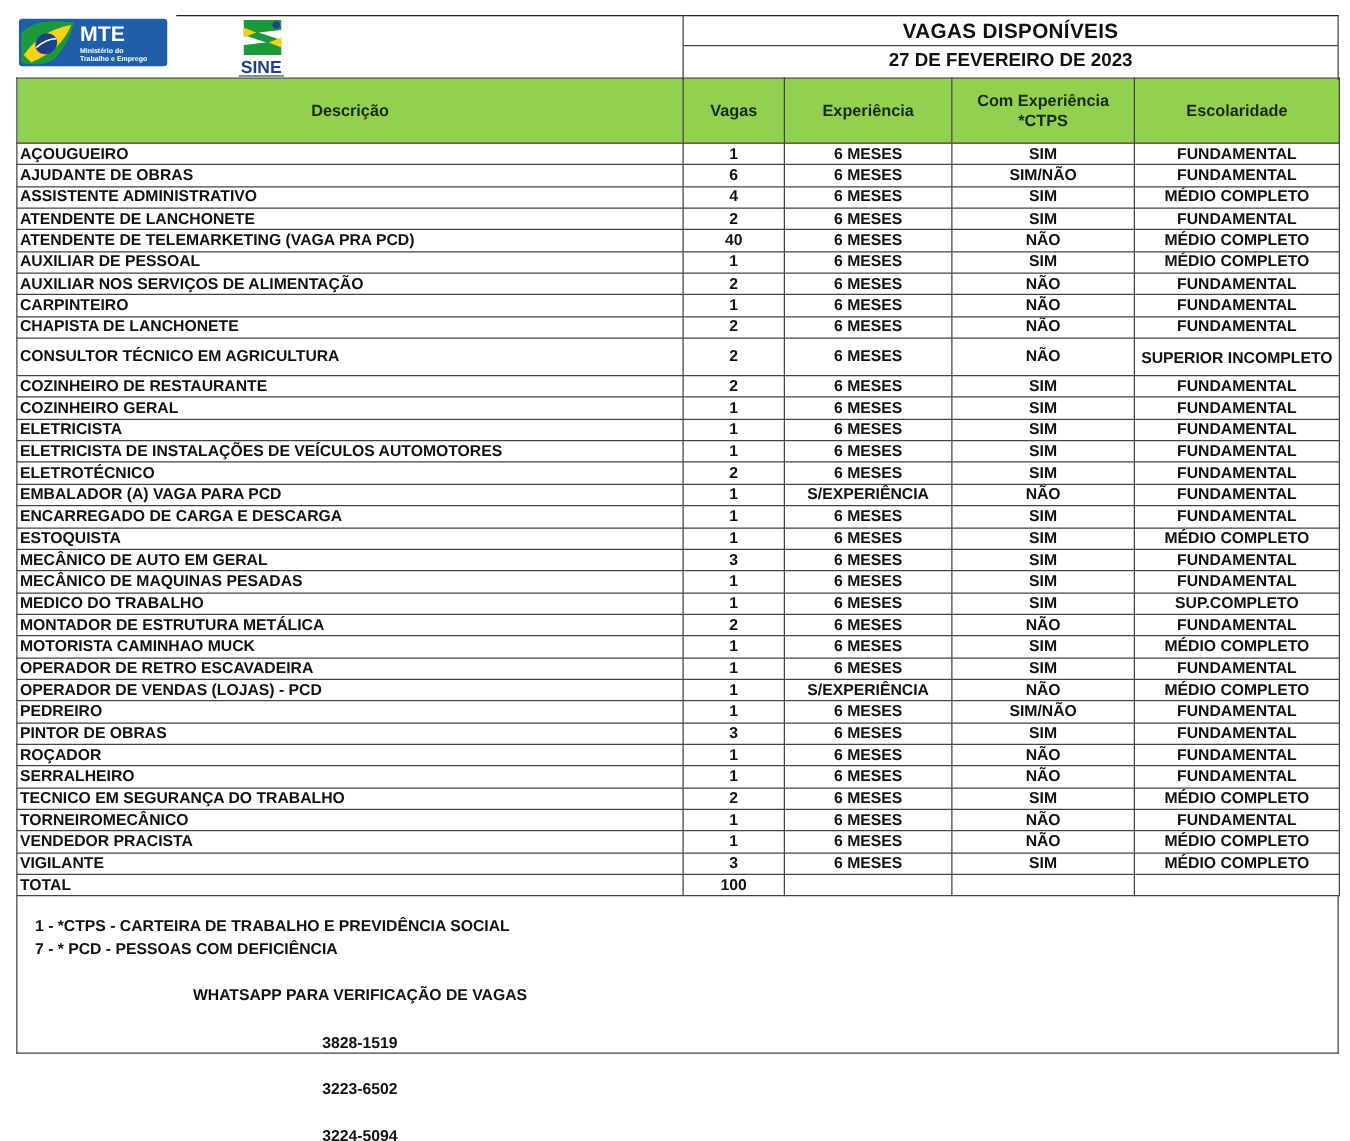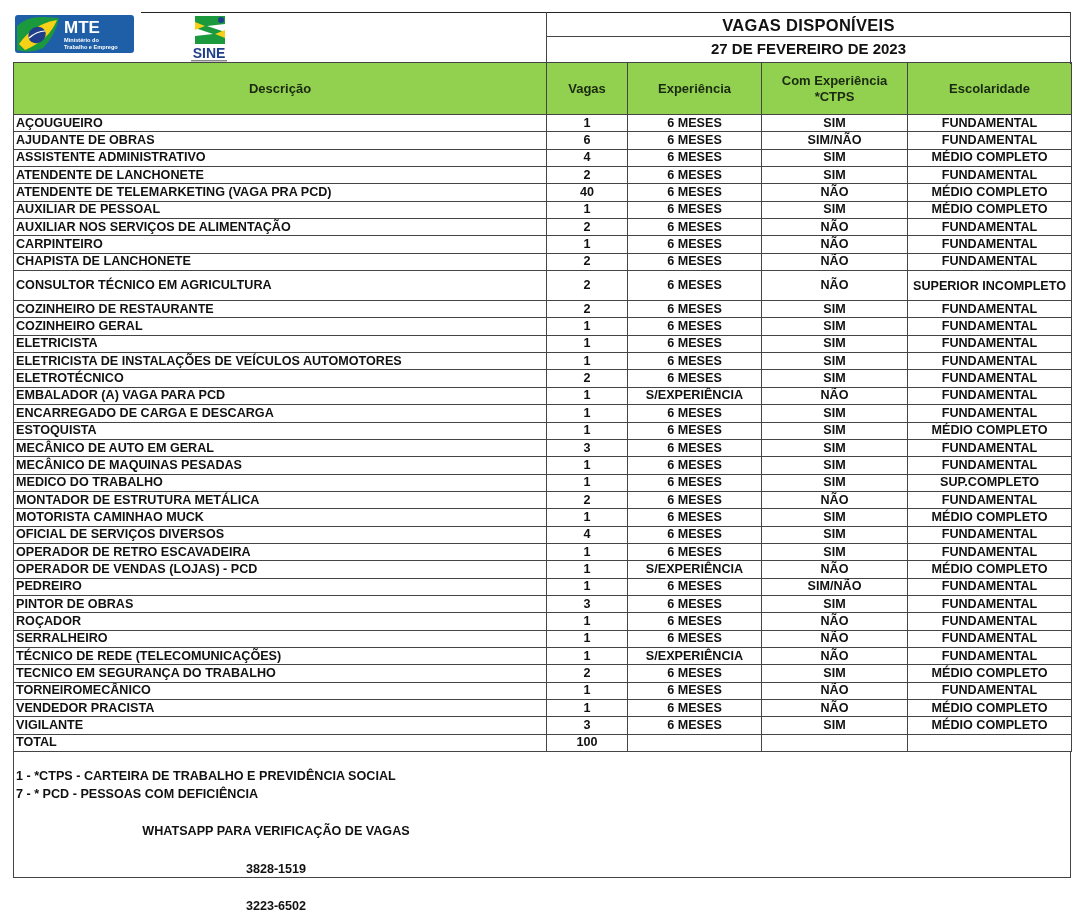--- a/index.html
+++ b/index.html
@@ -26,21 +26,21 @@
   tbody td.desc { padding-left: 2px; }
   tr.tall td { height: 30px; }
   tr.tall td.esc { white-space: normal; line-height: 16px; margin-top: 44px; }
 
   col.c1 { width: 533px; }
   col.c2 { width: 81px; }
   col.c3 { width: 134px; }
   col.c4 { width: 146px; }
   col.c5 { width: 164px; }
 
-  .notes { border: 1.2px solid #444; border-top: none; height: 126px; padding-top: 16px; padding-left: 2px; font-weight: bold; font-size: 12.6px; }
+  .notes { border: 1.2px solid #444; border-top: none; height: 126px; padding-top: 16px; padding-left: 14px; font-weight: bold; font-size: 12.6px; }
   .notes .n { height: 17.5px; line-height: 17px; }
   .notes .ctr { width: 520px; text-align: center; height: 17.5px; line-height: 17px; margin-top: 20px; }
 </style>
 </head>
 <body>
 
 <div class="sheet">
 
   <div class="hdr">
     <div class="hdr-line-top"></div>
@@ -247,27 +247,20 @@
           <td class="c esc">FUNDAMENTAL</td>
         </tr>
         <tr>
           <td class="desc">MOTORISTA CAMINHAO MUCK</td>
           <td class="c">1</td>
           <td class="c">6 MESES</td>
           <td class="c">SIM</td>
           <td class="c esc">MÉDIO COMPLETO</td>
         </tr>
         <tr>
-          <td class="desc">OFICIAL DE SERVIÇOS DIVERSOS</td>
-          <td class="c">4</td>
-          <td class="c">6 MESES</td>
-          <td class="c">SIM</td>
-          <td class="c esc">FUNDAMENTAL</td>
-        </tr>
-        <tr>
           <td class="desc">OPERADOR DE RETRO ESCAVADEIRA</td>
           <td class="c">1</td>
           <td class="c">6 MESES</td>
           <td class="c">SIM</td>
           <td class="c esc">FUNDAMENTAL</td>
         </tr>
         <tr>
           <td class="desc">OPERADOR DE VENDAS (LOJAS) - PCD</td>
           <td class="c">1</td>
           <td class="c">S/EXPERIÊNCIA</td>
@@ -292,27 +285,20 @@
           <td class="desc">ROÇADOR</td>
           <td class="c">1</td>
           <td class="c">6 MESES</td>
           <td class="c">NÃO</td>
           <td class="c esc">FUNDAMENTAL</td>
         </tr>
         <tr>
           <td class="desc">SERRALHEIRO</td>
           <td class="c">1</td>
           <td class="c">6 MESES</td>
-          <td class="c">NÃO</td>
-          <td class="c esc">FUNDAMENTAL</td>
-        </tr>
-        <tr>
-          <td class="desc">TÉCNICO DE REDE (TELECOMUNICAÇÕES)</td>
-          <td class="c">1</td>
-          <td class="c">S/EXPERIÊNCIA</td>
           <td class="c">NÃO</td>
           <td class="c esc">FUNDAMENTAL</td>
         </tr>
         <tr>
           <td class="desc">TECNICO EM SEGURANÇA DO TRABALHO</td>
           <td class="c">2</td>
           <td class="c">6 MESES</td>
           <td class="c">SIM</td>
           <td class="c esc">MÉDIO COMPLETO</td>
         </tr>

